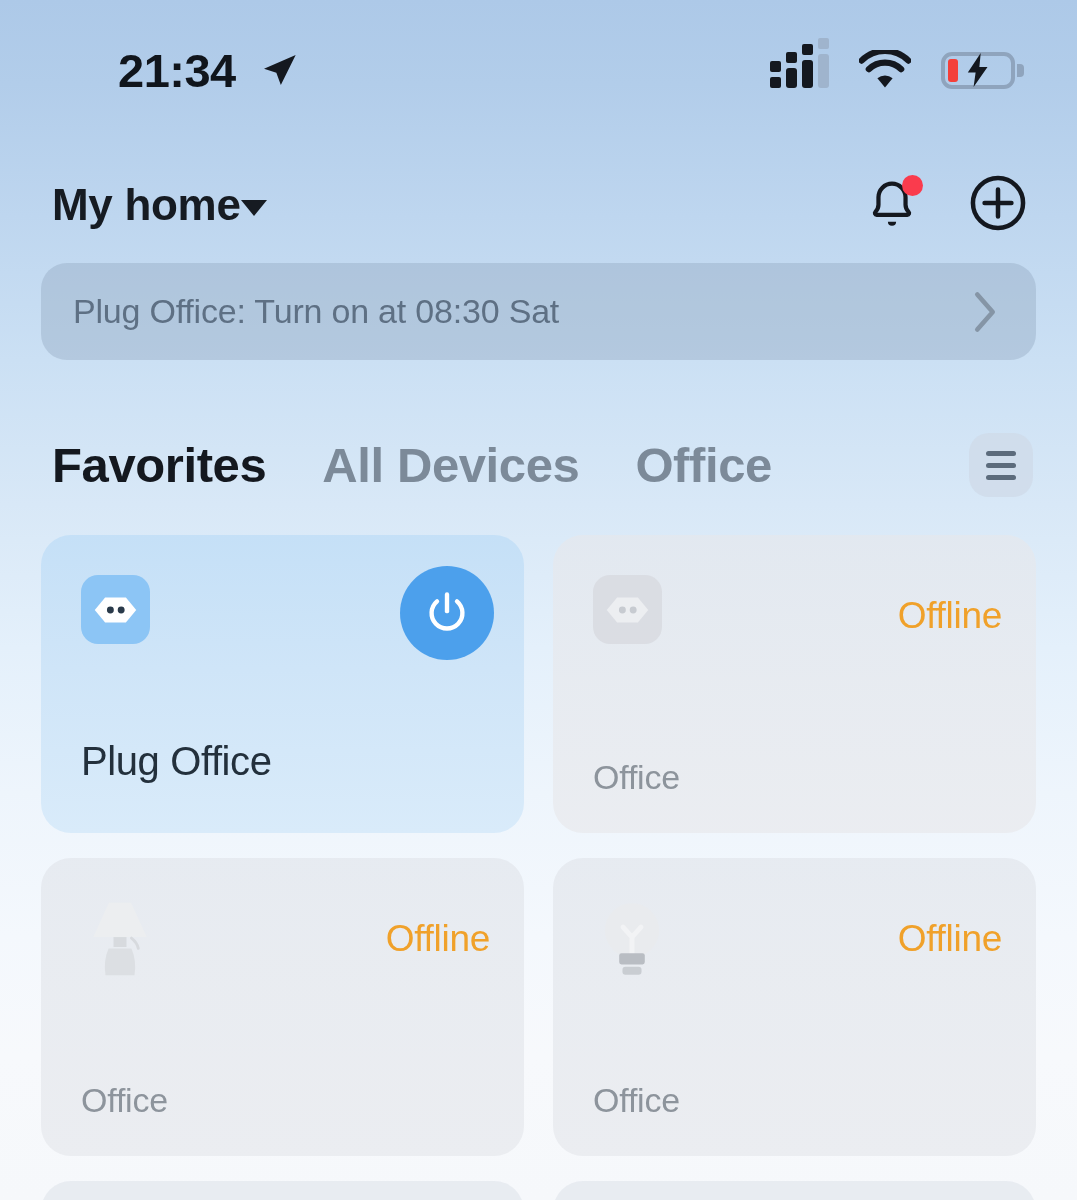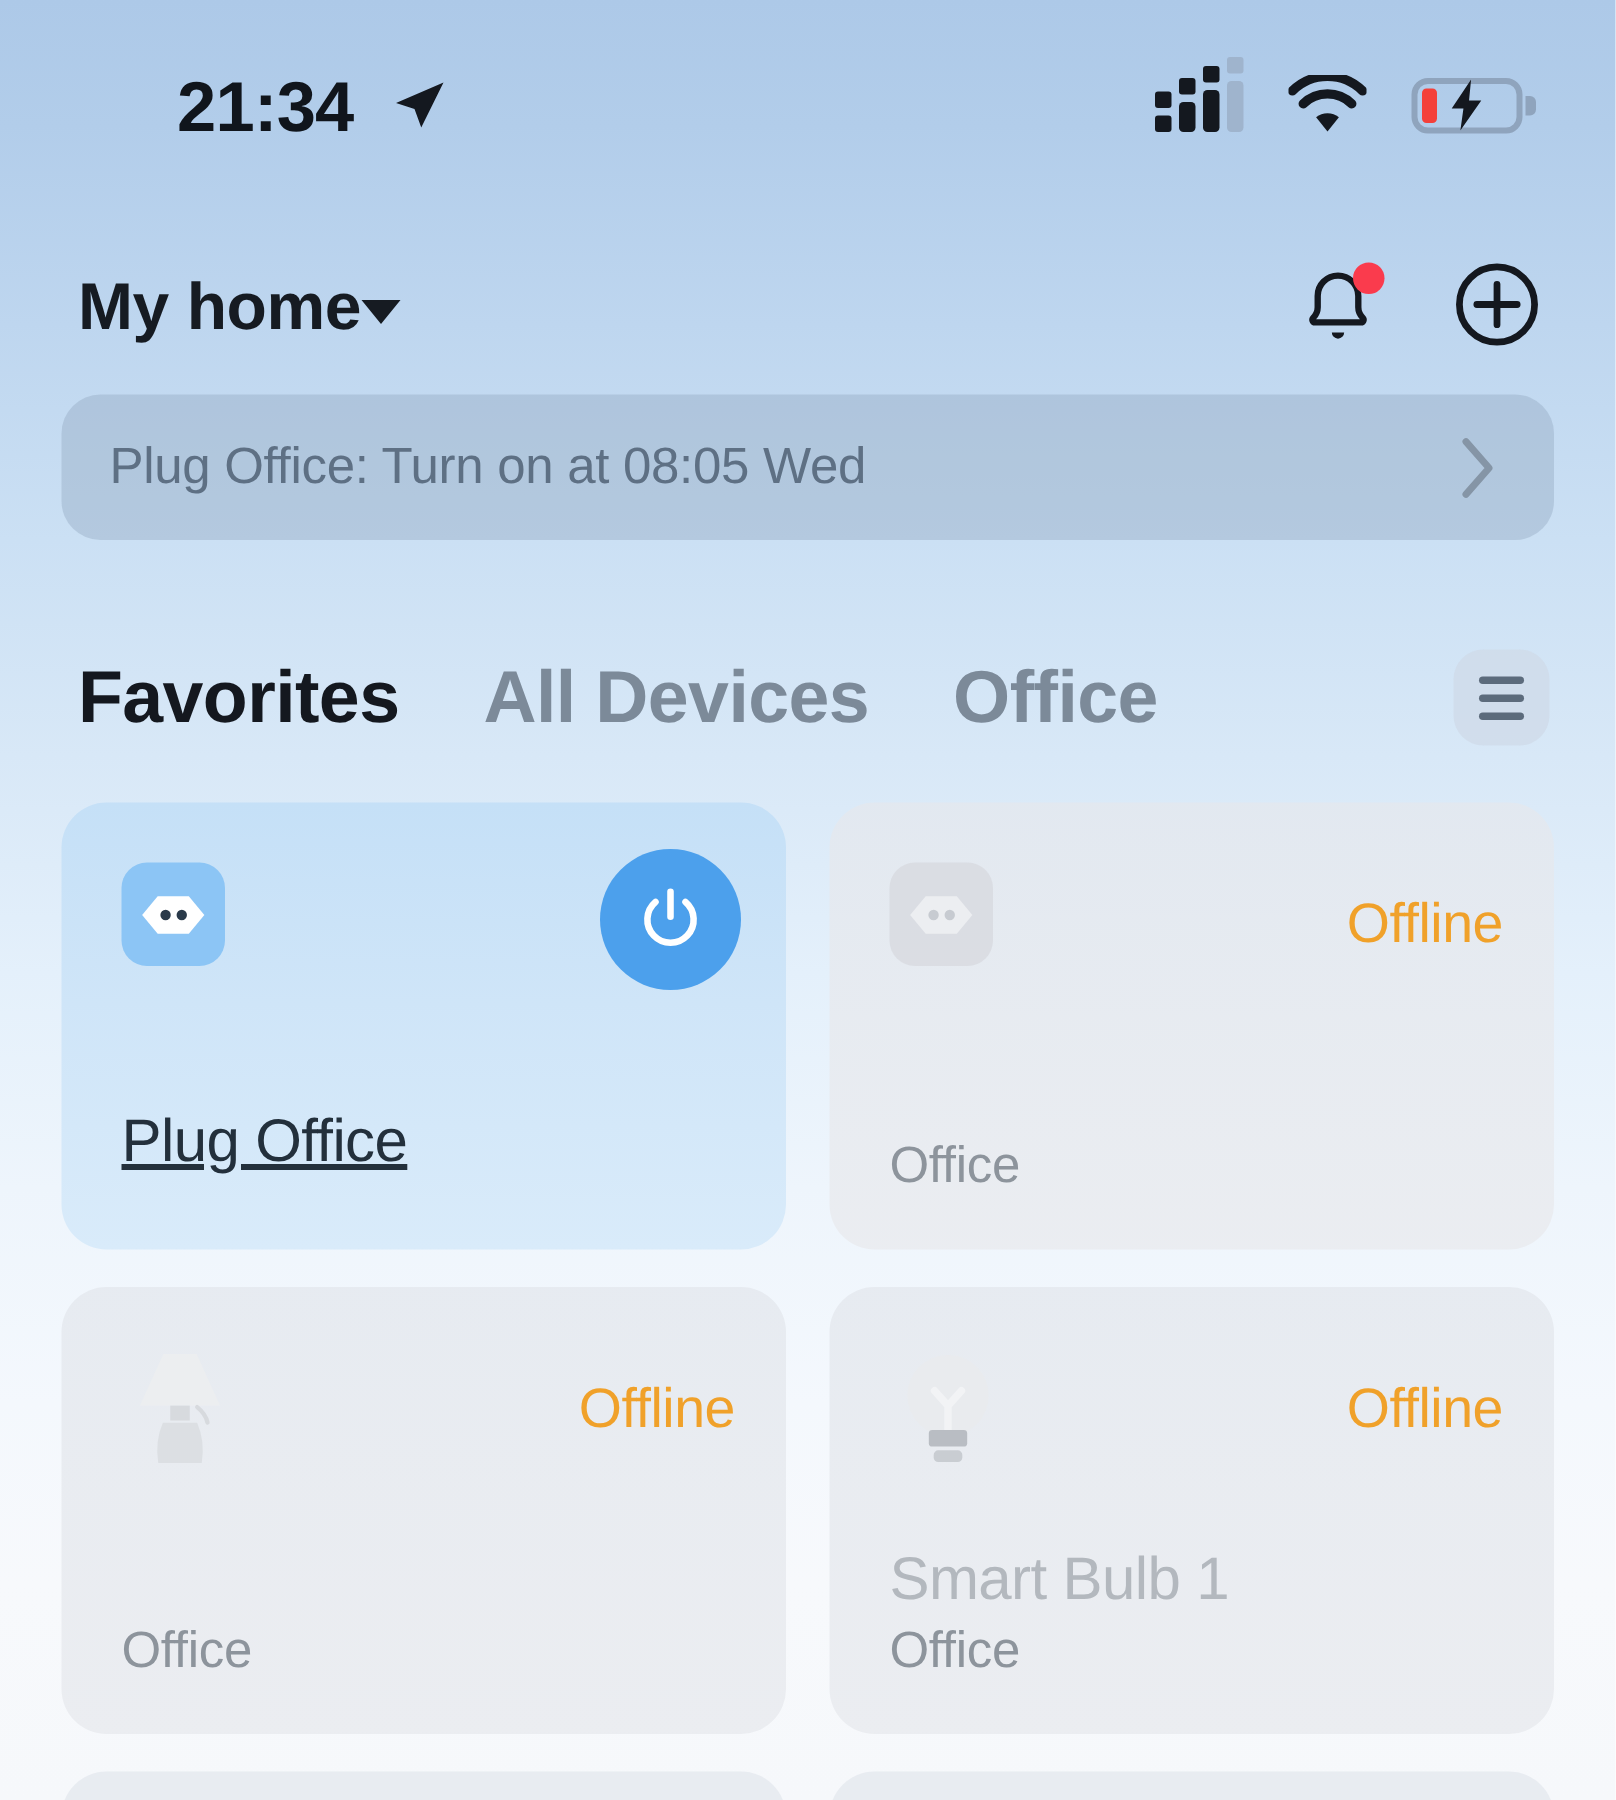--- a/index.html
+++ b/index.html
@@ -151,21 +151,21 @@
     margin-top:-9px; margin-right:-4px; cursor:pointer;
   }
   .status-off{
     font-size:37px; color:#f0a12a; letter-spacing:-0.3px;
     margin-top:20px; white-space:nowrap;
   }
   .card-bottom{ position:absolute; left:40px; bottom:36px; right:30px; }
   .dev-name{
     font-size:40px; letter-spacing:-0.4px; line-height:1.18;
   }
-  .dev-name.on{ color:#23303c;text-decoration:underline; }
+  .dev-name.on{ color:#23303c; }
   .dev-name.off{ color:#b3b8be; }
   .dev-room{
     font-size:34px; color:#8d949c; letter-spacing:-0.2px; margin-top:4px;
   }
   .card.on .card-bottom{ bottom:48px; }
 
   
   .peek{
     position:absolute; left:41px; right:41px; top:1181px;
     display:grid; grid-template-columns:1fr 1fr; gap:0 29px;
@@ -240,21 +240,21 @@
     <div>
       <svg width="62" height="62" viewBox="0 0 24 24">
         <circle cx="12" cy="12" r="9.7" fill="none" stroke="#14181f" stroke-width="1.75"></circle>
         <path d="M12 6.8 v10.4 M6.8 12 h10.4" stroke="#14181f" stroke-width="1.75" stroke-linecap="round"></path>
       </svg>
     </div>
   </div>
 </div>
 
 <div class="banner">
-  <span class="banner-text">Plug Office: Turn on at 08:05 Wed</span>
+  <span class="banner-text">Plug Office: Turn on at 08:30 Sat</span>
   <span>
     <svg class="chev" width="34" height="44" viewBox="0 0 12 20">
       <path d="M2.5 2 L9.5 10 L2.5 18" fill="none" stroke="#8595a6" stroke-width="2.1" stroke-linecap="round" stroke-linejoin="round"></path>
     </svg>
   </span>
 </div>
 
 <div class="tabs">
   <span class="tab active">Favorites</span>
   <span class="tab inactive">All Devices</span>
@@ -328,21 +328,20 @@
         <svg width="74" height="84" viewBox="0 0 38 44">
           <circle cx="19" cy="17.5" r="14.2" fill="#e9ebee"></circle>
           <path d="M19 30 V21 M19 21 L14.3 15.8 M19 21 L23.7 15.8" stroke="#f2f3f5" stroke-width="2.6" fill="none" stroke-linecap="round"></path>
           <rect x="12.3" y="29.5" width="13.4" height="5.8" rx="1.2" fill="#b9bdc3"></rect>
           <rect x="14" y="36.6" width="10" height="4.1" rx="1.6" fill="#c9cdd2"></rect>
         </svg>
       </span>
       <span class="status-off">Offline</span>
     </div>
     <div class="card-bottom">
-      <div class="dev-name off">Smart Bulb 1</div>
       <div class="dev-room">Office</div>
     </div>
   </div>
 </div>
 
 <div class="peek">
   <div class="peek-card"></div>
   <div class="peek-card"></div>
 </div>
 

